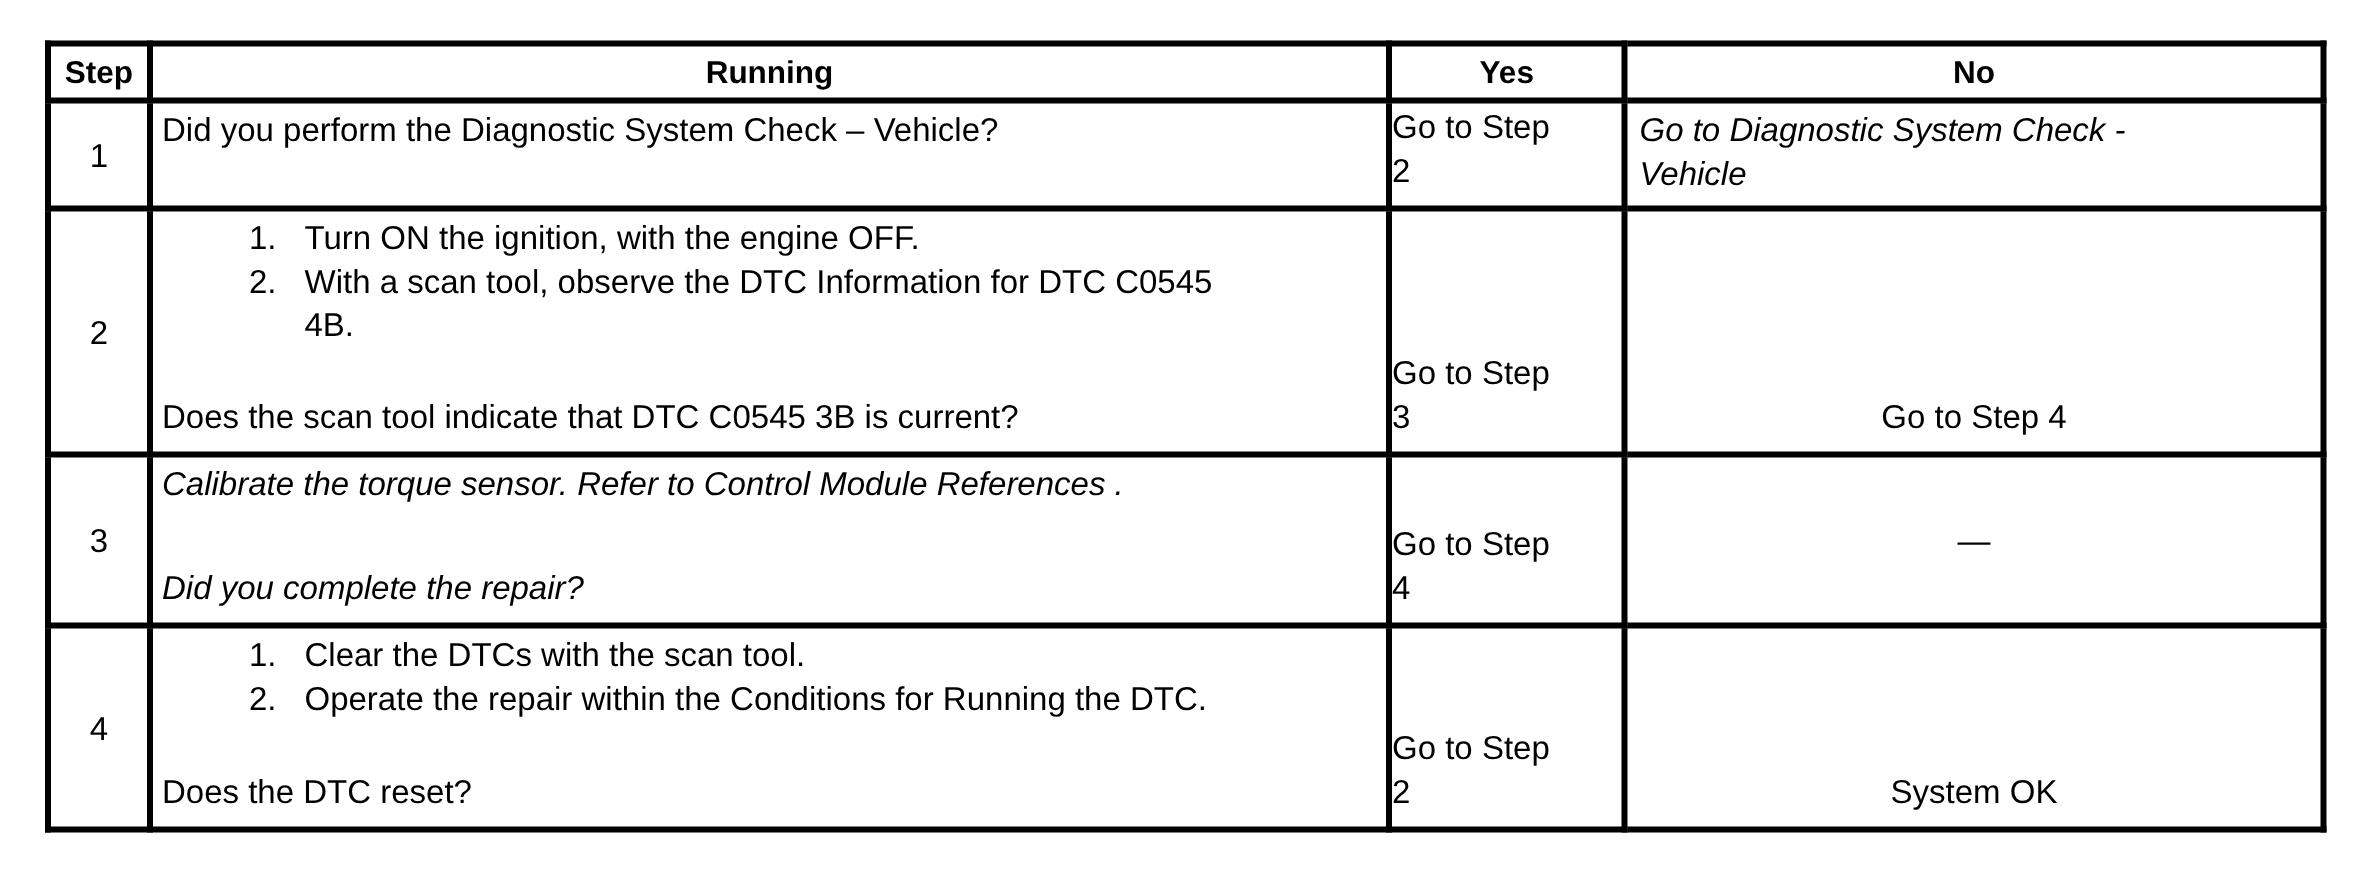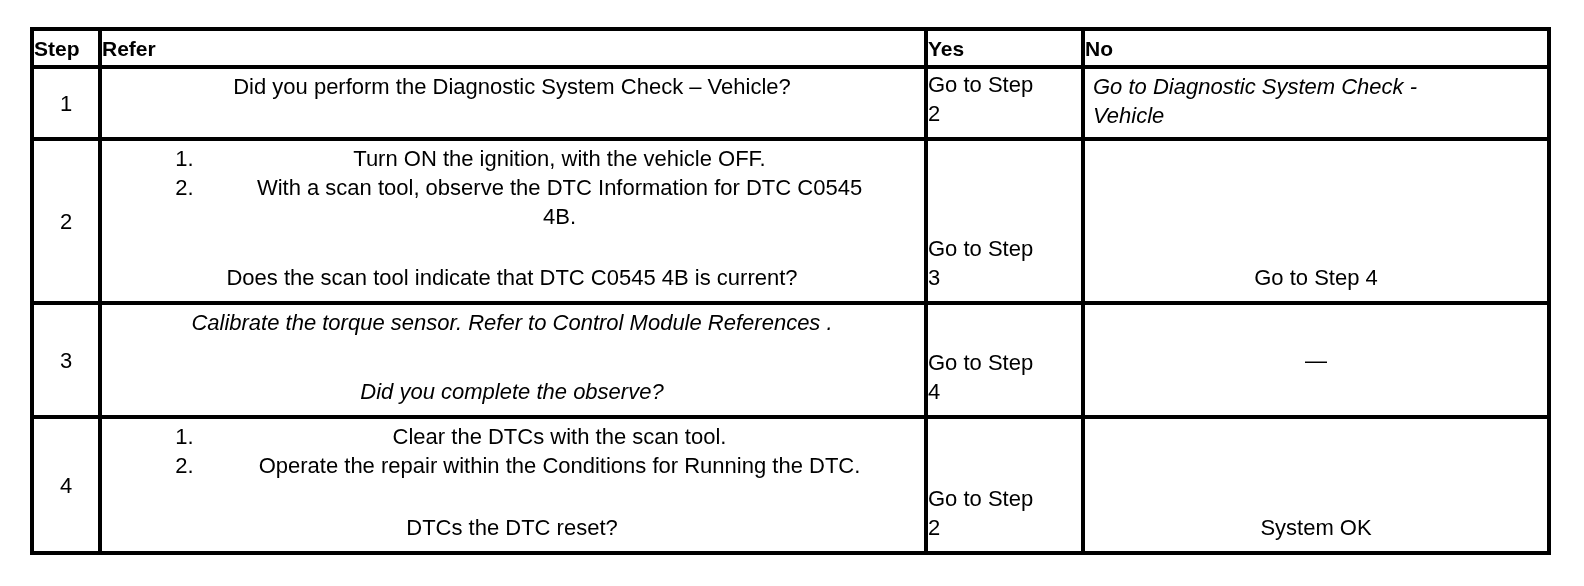--- a/index.html
+++ b/index.html
@@ -21,42 +21,42 @@
     margin: 27px 0 0 30px;
   }
   .diag th, .diag td {
     border: 4px solid #000000;
     overflow: hidden;
     padding: 0;
   }
   .diag th {
     font-weight: bold;
     font-size: 21px;
-    text-align: left;
+    text-align: center;
     vertical-align: middle;
     height: 34px;
   }
   .col-step { width: 68px; }
   .col-action { width: 826px; }
   .col-yes { width: 157px; }
   .col-no { width: 466px; }
 
   tr.r1 { height: 72px; }
   tr.r2 { height: 164px; }
   tr.r3 { height: 114px; }
   tr.r4 { height: 136px; }
 
   td.step-cell {
     text-align: center;
     vertical-align: middle;
   }
   td.action-cell {
     vertical-align: top;
     padding: 3px 8px 8px 6px;
-    text-align: center;
+    text-align: left;
   }
   td.yes-cell {
     vertical-align: bottom;
     text-align: left;
     padding-bottom: 9px;
   }
   td.no-cell-top {
     vertical-align: top;
     text-align: left;
     padding: 3px 8px 0 8px;
@@ -95,21 +95,21 @@
 <table class="diag">
   <colgroup>
     <col class="col-step">
     <col class="col-action">
     <col class="col-yes">
     <col class="col-no">
   </colgroup>
   <thead>
     <tr>
       <th>Step</th>
-      <th>Refer</th>
+      <th>Running</th>
       <th>Yes</th>
       <th>No</th>
     </tr>
   </thead>
   <tbody>
 
     <tr class="r1">
       <td class="step-cell">1</td>
       <td class="action-cell">
         <div>Did you perform the Diagnostic System Check – Vehicle?</div>
@@ -120,42 +120,42 @@
 Vehicle</td>
     </tr>
 
     <tr class="r2">
       <td class="step-cell">2</td>
       <td class="action-cell">
         <div class="action-flex h-r2">
           <div>
             <div class="li">
               <span class="num">1.</span>
-              <span class="litext">Turn ON the ignition, with the vehicle OFF.</span>
+              <span class="litext">Turn ON the ignition, with the engine OFF.</span>
             </div>
             <div class="li">
               <span class="num">2.</span>
               <span class="litext pre">With a scan tool, observe the DTC Information for DTC C0545
 4B.</span>
             </div>
           </div>
-          <div>Does the scan tool indicate that DTC C0545 4B is current?</div>
+          <div>Does the scan tool indicate that DTC C0545 3B is current?</div>
         </div>
       </td>
       <td class="yes-cell pre">Go to Step
 3</td>
       <td class="no-cell-bottom">Go to Step 4</td>
     </tr>
 
     <tr class="r3">
       <td class="step-cell">3</td>
       <td class="action-cell">
         <div class="action-flex h-r3">
           <div>Calibrate the torque sensor. Refer to Control Module References .</div>
-          <div>Did you complete the observe?</div>
+          <div>Did you complete the repair?</div>
         </div>
       </td>
       <td class="yes-cell pre">Go to Step
 4</td>
       <td class="no-cell-middle">—</td>
     </tr>
 
     <tr class="r4">
       <td class="step-cell">4</td>
       <td class="action-cell">
@@ -163,21 +163,21 @@
           <div>
             <div class="li">
               <span class="num">1.</span>
               <span class="litext">Clear the DTCs with the scan tool.</span>
             </div>
             <div class="li">
               <span class="num">2.</span>
               <span class="litext">Operate the repair within the Conditions for Running the DTC.</span>
             </div>
           </div>
-          <div>DTCs the DTC reset?</div>
+          <div>Does the DTC reset?</div>
         </div>
       </td>
       <td class="yes-cell pre">Go to Step
 2</td>
       <td class="no-cell-bottom">System OK</td>
     </tr>
 
   </tbody>
 </table>
 

